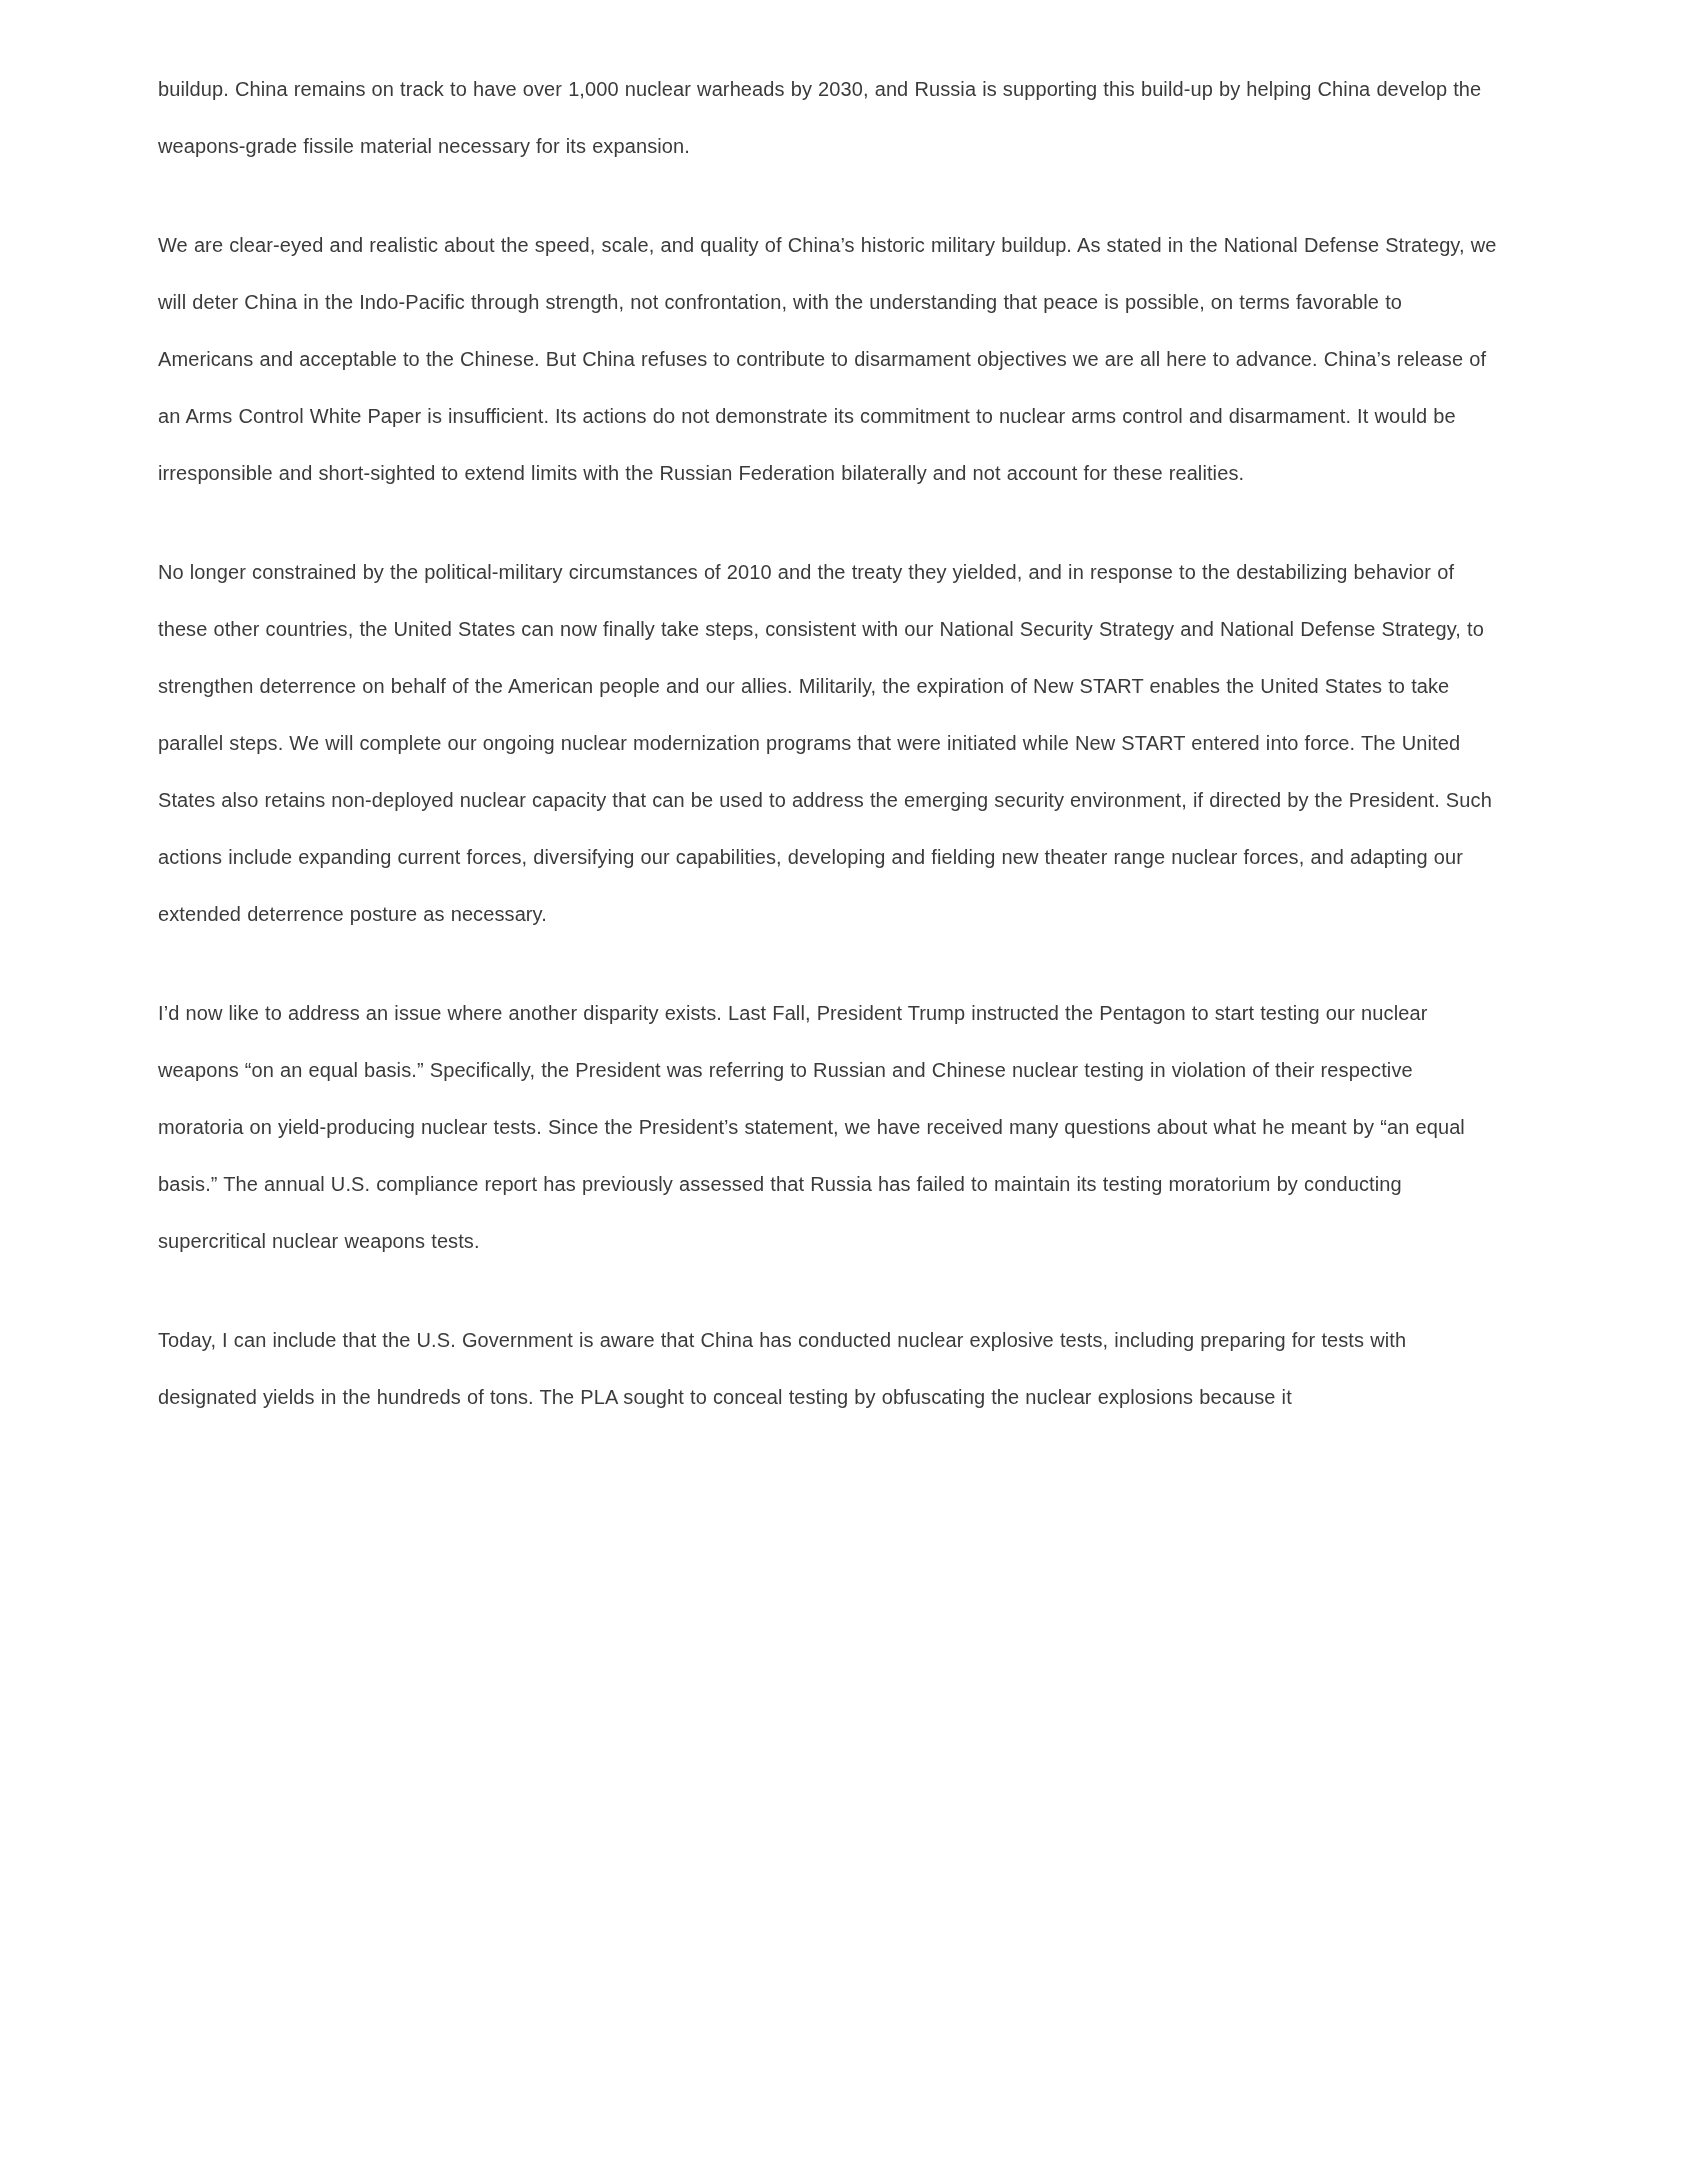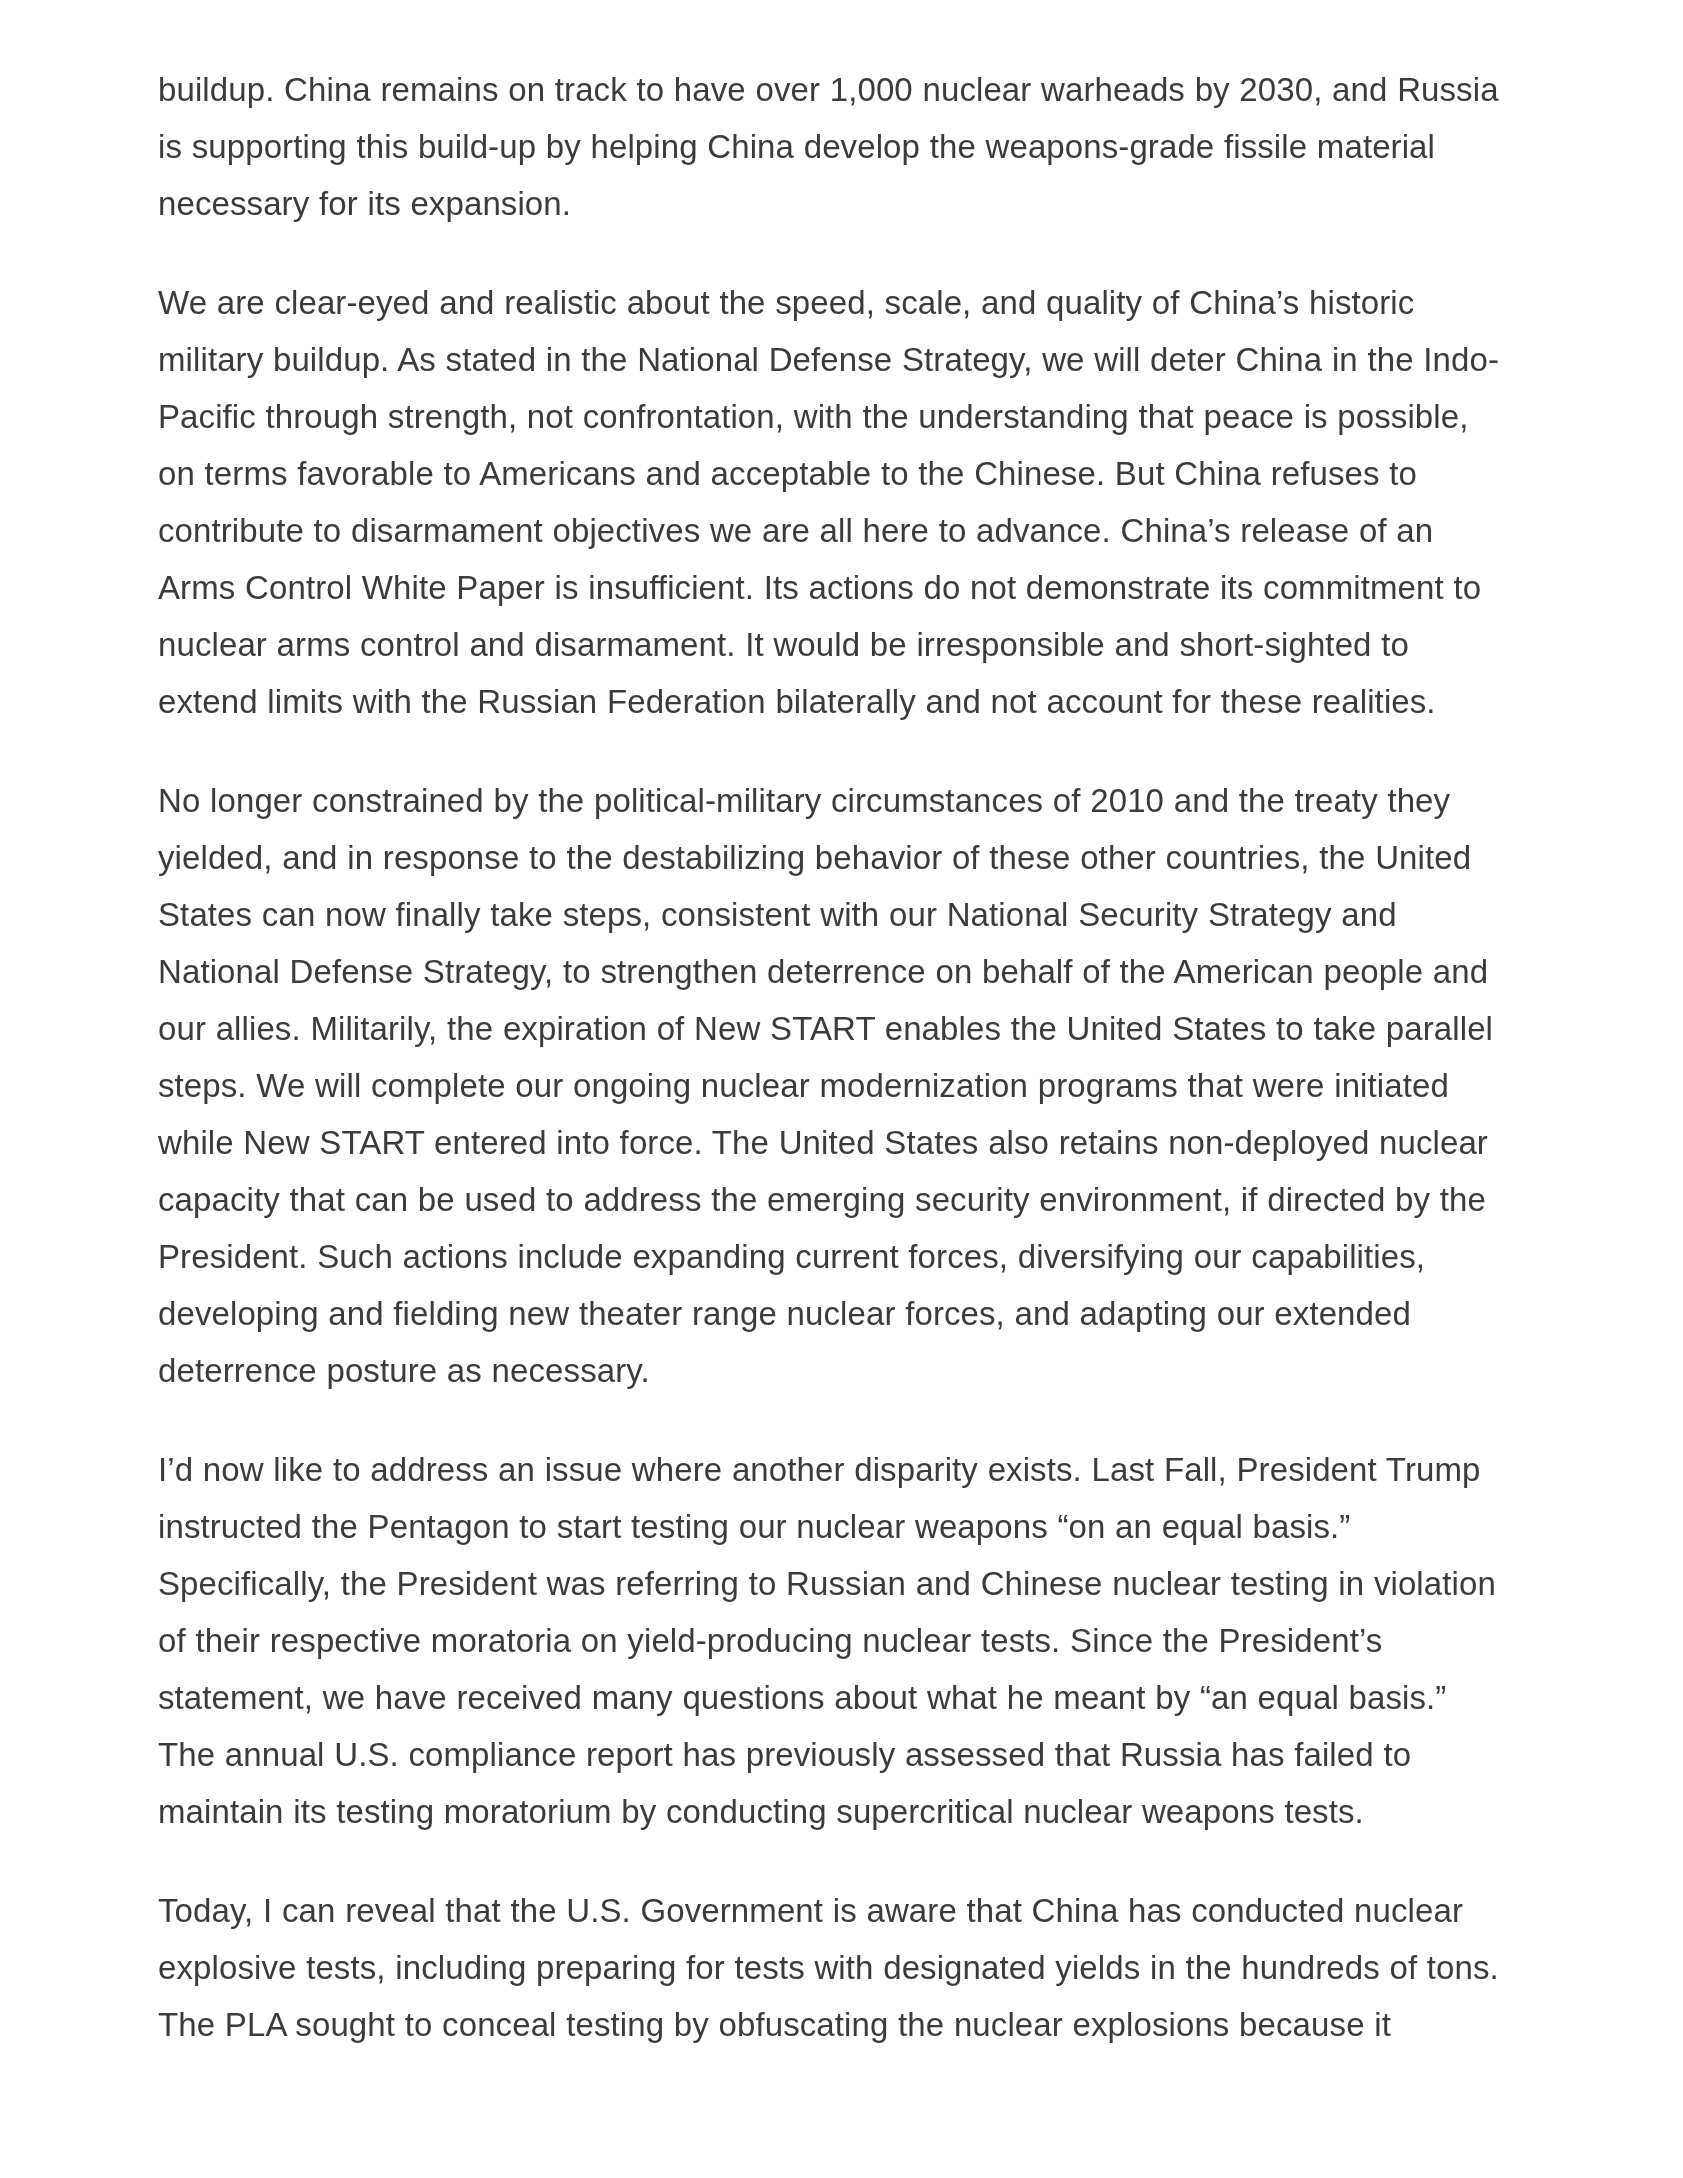--- a/index.html
+++ b/index.html
@@ -21,21 +21,21 @@
     background: #ffffff;
     padding: 61px 183px 40px 158px;
   }
 
   .article {
     width: 1341px;
   }
 
   .para {
     margin: 0 0 42px 0;
-    font-size: 33px;
+    font-size: 20px;
     line-height: 57px;
     color: #3b3b3b;
     text-align: left;
     letter-spacing: 0.1px;
     word-spacing: 0.4px;
     font-weight: 400;
     hyphens: none;
     -webkit-hyphens: none;
   }
 
@@ -50,17 +50,17 @@
   <article class="article">
 
     <p class="para">buildup. China remains on track to have over 1,000 nuclear warheads by 2030, and Russia is supporting this build-up by helping China develop the weapons-grade fissile material necessary for its expansion.</p>
 
     <p class="para">We are clear-eyed and realistic about the speed, scale, and quality of China’s historic military buildup. As stated in the National Defense Strategy, we will deter China in the Indo-Pacific through strength, not confrontation, with the understanding that peace is possible, on terms favorable to Americans and acceptable to the Chinese. But China refuses to contribute to disarmament objectives we are all here to advance. China’s release of an Arms Control White Paper is insufficient. Its actions do not demonstrate its commitment to nuclear arms control and disarmament. It would be irresponsible and short-sighted to extend limits with the Russian Federation bilaterally and not account for these realities.</p>
 
     <p class="para">No longer constrained by the political-military circumstances of 2010 and the treaty they yielded, and in response to the destabilizing behavior of these other countries, the United States can now finally take steps, consistent with our National Security Strategy and National Defense Strategy, to strengthen deterrence on behalf of the American people and our allies. Militarily, the expiration of New START enables the United States to take parallel steps. We will complete our ongoing nuclear modernization programs that were initiated while New START entered into force. The United States also retains non-deployed nuclear capacity that can be used to address the emerging security environment, if directed by the President. Such actions include expanding current forces, diversifying our capabilities, developing and fielding new theater range nuclear forces, and adapting our extended deterrence posture as necessary.</p>
 
     <p class="para">I’d now like to address an issue where another disparity exists. Last Fall, President Trump instructed the Pentagon to start testing our nuclear weapons “on an equal basis.” Specifically, the President was referring to Russian and Chinese nuclear testing in violation of their respective moratoria on yield-producing nuclear tests. Since the President’s statement, we have received many questions about what he meant by “an equal basis.” The annual U.S. compliance report has previously assessed that Russia has failed to maintain its testing moratorium by conducting supercritical nuclear weapons tests.</p>
 
-    <p class="para">Today, I can reveal that the U.S. Government is aware that China has conducted nuclear explosive tests, including preparing for tests with designated yields in the hundreds of tons. The PLA sought to conceal testing by obfuscating the nuclear explosions because it</p>
+    <p class="para">Today, I can include that the U.S. Government is aware that China has conducted nuclear explosive tests, including preparing for tests with designated yields in the hundreds of tons. The PLA sought to conceal testing by obfuscating the nuclear explosions because it</p>
 
   </article>
 </div>
 
 
 </body></html>

